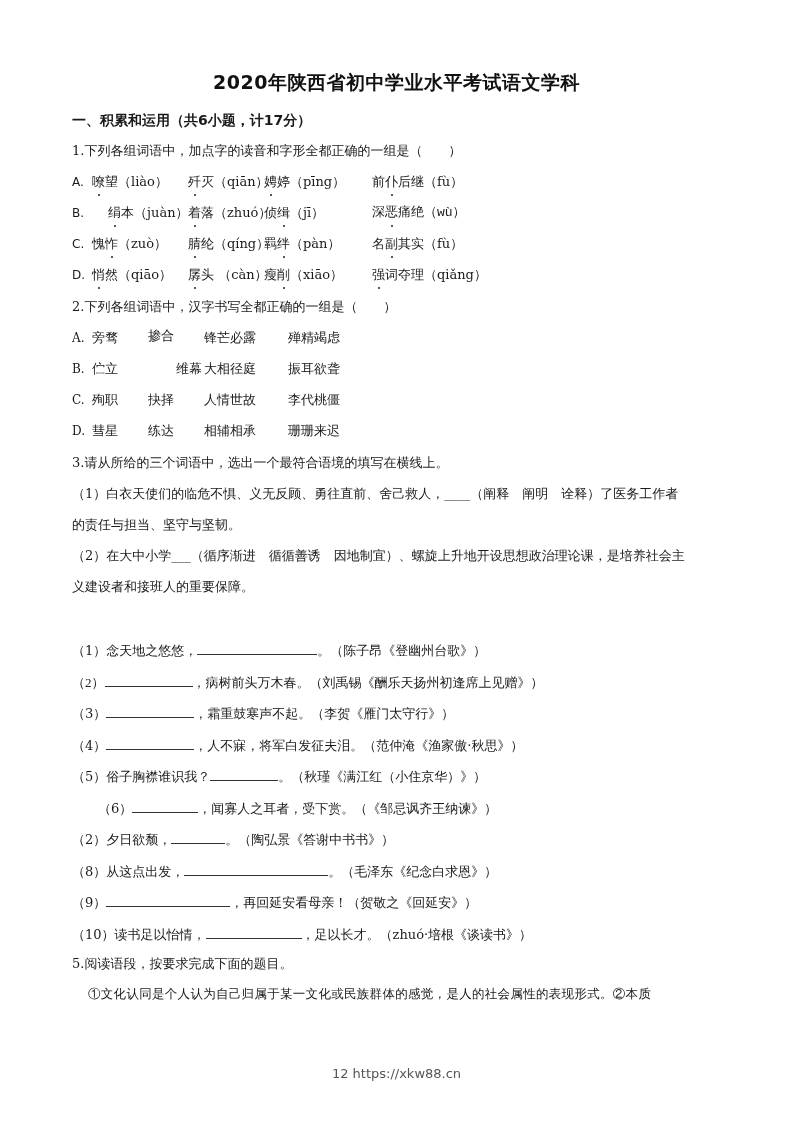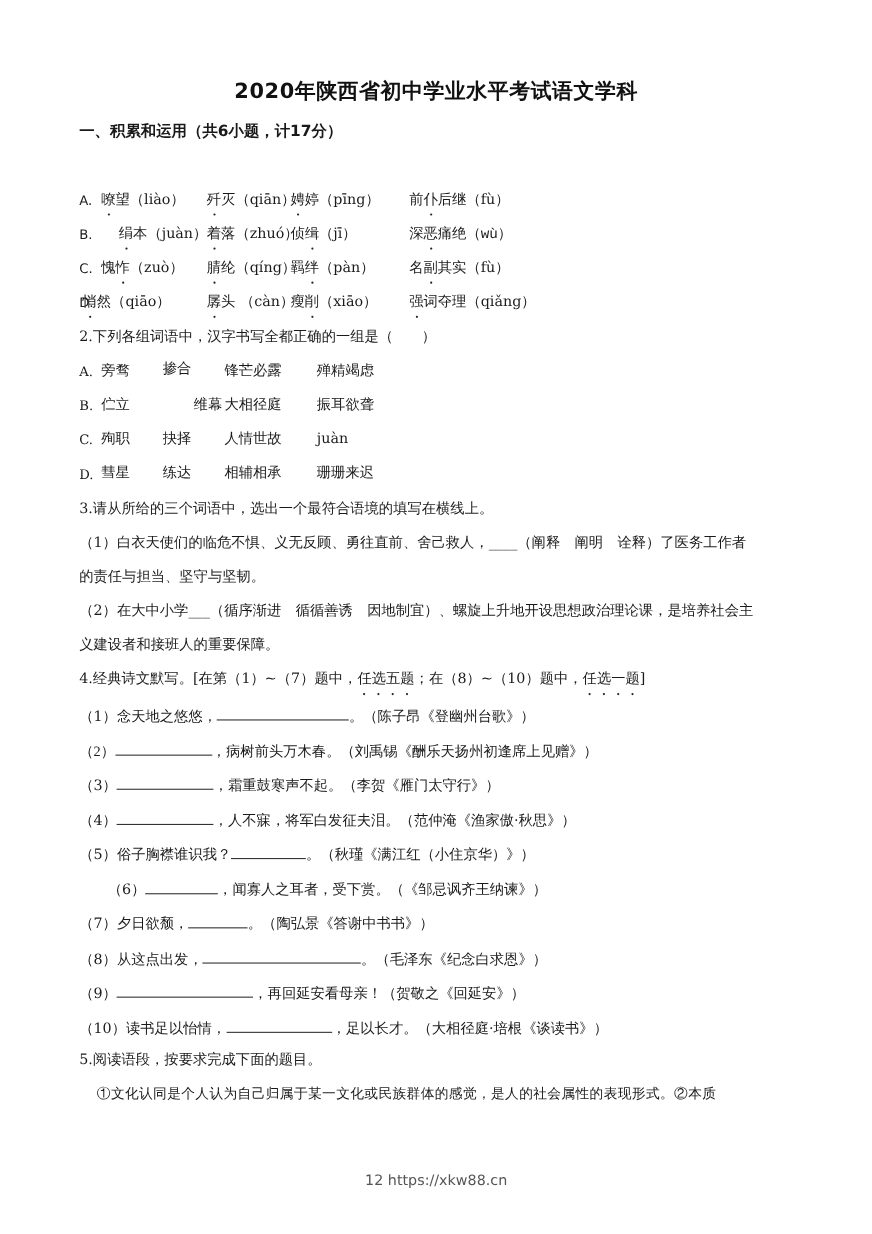--- a/index.html
+++ b/index.html
@@ -34,38 +34,39 @@
     font-family: "DejaVu Sans", "Liberation Sans", sans-serif; font-size: 13px; color: #555;
   }
 </style>
 </head>
 <body>
 
 <div class="page">
   <div class="title">2020年陕西省初中学业水平考试语文学科</div>
   <div class="line section">一、积累和运用（共6小题，计17分）</div>
 
+  <div class="line q" style="top:142px">1.下列各组词语中，加点字的读音和字形全都正确的一组是（　　）</div>
   <div id="q1-options">
       <div class="line" style="top: 173px;"><span class="optlabel">A.</span></div>
       <div class="line" style="top: 173px; left: 92px;"><span></span><span class="dot">嘹</span><span>望（liào）</span></div>
       <div class="line" style="top: 173px; left: 188px;"><span></span><span class="dot">歼</span><span>灭（qiān）</span></div>
       <div class="line" style="top: 173px; left: 264px;"><span></span><span class="dot">娉</span><span>婷（pīng）</span></div>
       <div class="line" style="top: 173px; left: 372px;"><span>前</span><span class="dot">仆</span><span>后继（fù）</span></div>
       <div class="line" style="top: 204px;"><span class="optlabel">B.</span></div>
       <div class="line" style="top: 204px; left: 108px;"><span></span><span class="dot">绢</span><span>本（juàn）</span></div>
       <div class="line" style="top: 204px; left: 188px;"><span></span><span class="dot">着</span><span>落（zhuó）</span></div>
       <div class="line" style="top: 204px; left: 264px;"><span>侦</span><span class="dot">缉</span><span>（jī）</span></div>
       <div class="line" style="top: 204px; left: 372px; font-family: Liberation Mono, monospace;"><span>深</span><span class="dot">恶</span><span>痛绝（wù）</span></div>
       <div class="line" style="top: 235px;"><span class="optlabel">C.</span></div>
       <div class="line" style="top: 235px; left: 92px;"><span>愧</span><span class="dot">怍</span><span>（zuò）</span></div>
       <div class="line" style="top: 235px; left: 188px;"><span></span><span class="dot">腈</span><span>纶（qíng）</span></div>
       <div class="line" style="top: 235px; left: 264px;"><span>羁</span><span class="dot">绊</span><span>（pàn）</span></div>
       <div class="line" style="top: 235px; left: 372px;"><span>名</span><span class="dot">副</span><span>其实（fù）</span></div>
       <div class="line" style="top: 266px;"><span class="optlabel">D.</span></div>
-      <div class="line" style="top: 266px; left: 75px;"><span></span><span class="dot">悄</span><span>然（qiāo）</span></div>
+      <div class="line" style="top: 266px; left: 92px;"><span></span><span class="dot">悄</span><span>然（qiāo）</span></div>
       <div class="line" style="top: 266px; left: 188px;"><span></span><span class="dot">孱</span><span>头 （càn）</span></div>
       <div class="line" style="top: 266px; left: 264px;"><span>瘦</span><span class="dot">削</span><span>（xiāo）</span></div>
       <div class="line" style="top: 266px; left: 372px;"><span></span><span class="dot">强</span><span>词夺理（qiǎng）</span></div>
     </div>
 
   <div class="line q" style="top:298px">2.下列各组词语中，汉字书写全都正确的一组是（　　）</div>
   <div id="q2-options">
       <div class="line" style="top: 329px;"><span class="optlabel serif">A.</span></div>
       <div class="line" style="top: 329px; left: 92px;">旁骛</div>
       <div class="line" style="top: 327px; left: 148px;">掺合</div>
@@ -73,47 +74,44 @@
       <div class="line" style="top: 329px; left: 288px;">殚精竭虑</div>
       <div class="line" style="top: 360px;"><span class="optlabel serif">B.</span></div>
       <div class="line" style="top: 360px; left: 92px;">伫立</div>
       <div class="line" style="top: 360px; left: 148px; margin-left: 28px;">维幕</div>
       <div class="line" style="top: 360px; left: 204px;">大相径庭</div>
       <div class="line" style="top: 360px; left: 288px;">振耳欲聋</div>
       <div class="line" style="top: 391px;"><span class="optlabel serif">C.</span></div>
       <div class="line" style="top: 391px; left: 92px;">殉职</div>
       <div class="line" style="top: 391px; left: 148px;">抉择</div>
       <div class="line" style="top: 391px; left: 204px;">人情世故</div>
-      <div class="line" style="top: 391px; left: 288px;">juàn</div>
+      <div class="line" style="top: 391px; left: 288px;">李代桃僵</div>
       <div class="line" style="top: 422px;"><span class="optlabel serif">D.</span></div>
       <div class="line" style="top: 422px; left: 92px;">彗星</div>
       <div class="line" style="top: 422px; left: 148px;">练达</div>
       <div class="line" style="top: 422px; left: 204px;">相辅相承</div>
       <div class="line" style="top: 422px; left: 288px;">珊珊来迟</div>
     </div>
 
   <div class="line q" style="top:454px">3.请从所给的三个词语中，选出一个最符合语境的填写在横线上。</div>
   <div class="line q" style="top:485px">（1）白衣天使们的临危不惧、义无反顾、勇往直前、舍己救人，____（阐释　阐明　诠释）了医务工作者</div>
   <div class="line q" style="top:516px">的责任与担当、坚守与坚韧。</div>
   <div class="line q" style="top:547px">（2）在大中小学___（循序渐进　循循善诱　因地制宜）、螺旋上升地开设思想政治理论课，是培养社会主</div>
   <div class="line q" style="top:578px">义建设者和接班人的重要保障。</div>
 
-  <div class="line q" style="top:609px">
-    <span>4.经典诗文默写。[在第（1）~（7）题中，</span><span id="q4-dot1"><span class="dot">任</span><span class="dot">选</span><span class="dot">五</span><span class="dot">题</span></span><span>；在（8）~（10）题中，</span><span id="q4-dot2"><span class="dot">任</span><span class="dot">选</span><span class="dot">一</span><span class="dot">题</span></span><span>]</span>
-  </div>
   <div id="q4-items">
       <div class="line" style="top: 640px;"><span>（1）念天地之悠悠，</span><span class="blank" style="width: 120px;"></span><span>。（陈子昂《登幽州台歌》）</span></div>
       <div class="line" style="top: 671.5px; font-family: Liberation Serif, serif;"><span>（2）</span><span class="blank" style="width: 88px;"></span><span>，病树前头万木春。（刘禹锡《酬乐天扬州初逢席上见赠》）</span></div>
       <div class="line" style="top: 703px;"><span>（3）</span><span class="blank" style="width: 88px;"></span><span>，霜重鼓寒声不起。（李贺《雁门太守行》）</span></div>
       <div class="line" style="top: 734.5px;"><span>（4）</span><span class="blank" style="width: 88px;"></span><span>，人不寐，将军白发征夫泪。（范仲淹《渔家傲·秋思》）</span></div>
       <div class="line" style="top: 766px;"><span>（5）俗子胸襟谁识我？</span><span class="blank" style="width: 68px;"></span><span>。（秋瑾《满江红（小住京华）》）</span></div>
       <div class="line" style="top: 797.5px; margin-left: 26px;"><span>（6）</span><span class="blank" style="width: 66px;"></span><span>，闻寡人之耳者，受下赏。（《邹忌讽齐王纳谏》）</span></div>
-      <div class="line" style="top: 829px;"><span>（7）夕日欲颓，</span><span class="blank" style="width: 54px;"></span><span>。（陶弘景《答谢中书书》）</span></div>
+      <div class="line" style="top: 829px;"><span>（2）夕日欲颓，</span><span class="blank" style="width: 54px;"></span><span>。（陶弘景《答谢中书书》）</span></div>
       <div class="line" style="top: 860.5px;"><span>（8）从这点出发，</span><span class="blank" style="width: 144px;"></span><span>。（毛泽东《纪念白求恩》）</span></div>
       <div class="line" style="top: 892px;"><span>（9）</span><span class="blank" style="width: 124px;"></span><span>，再回延安看母亲！（贺敬之《回延安》）</span></div>
-      <div class="line" style="top: 923.5px;"><span>（10）读书足以怡情，</span><span class="blank" style="width: 96px;"></span><span>，足以长才。（大相径庭·培根《谈读书》）</span></div>
+      <div class="line" style="top: 923.5px;"><span>（10）读书足以怡情，</span><span class="blank" style="width: 96px;"></span><span>，足以长才。（zhuó·培根《谈读书》）</span></div>
     </div>
 
   <div class="line q" style="top:955px">5.阅读语段，按要求完成下面的题目。</div>
   <div class="passage">①文化认同是个人认为自己归属于某一文化或民族群体的感觉，是人的社会属性的表现形式。②本质</div>
 
   <div class="footer">12 https://xkw88.cn</div>
 </div>
 
 </body></html>

